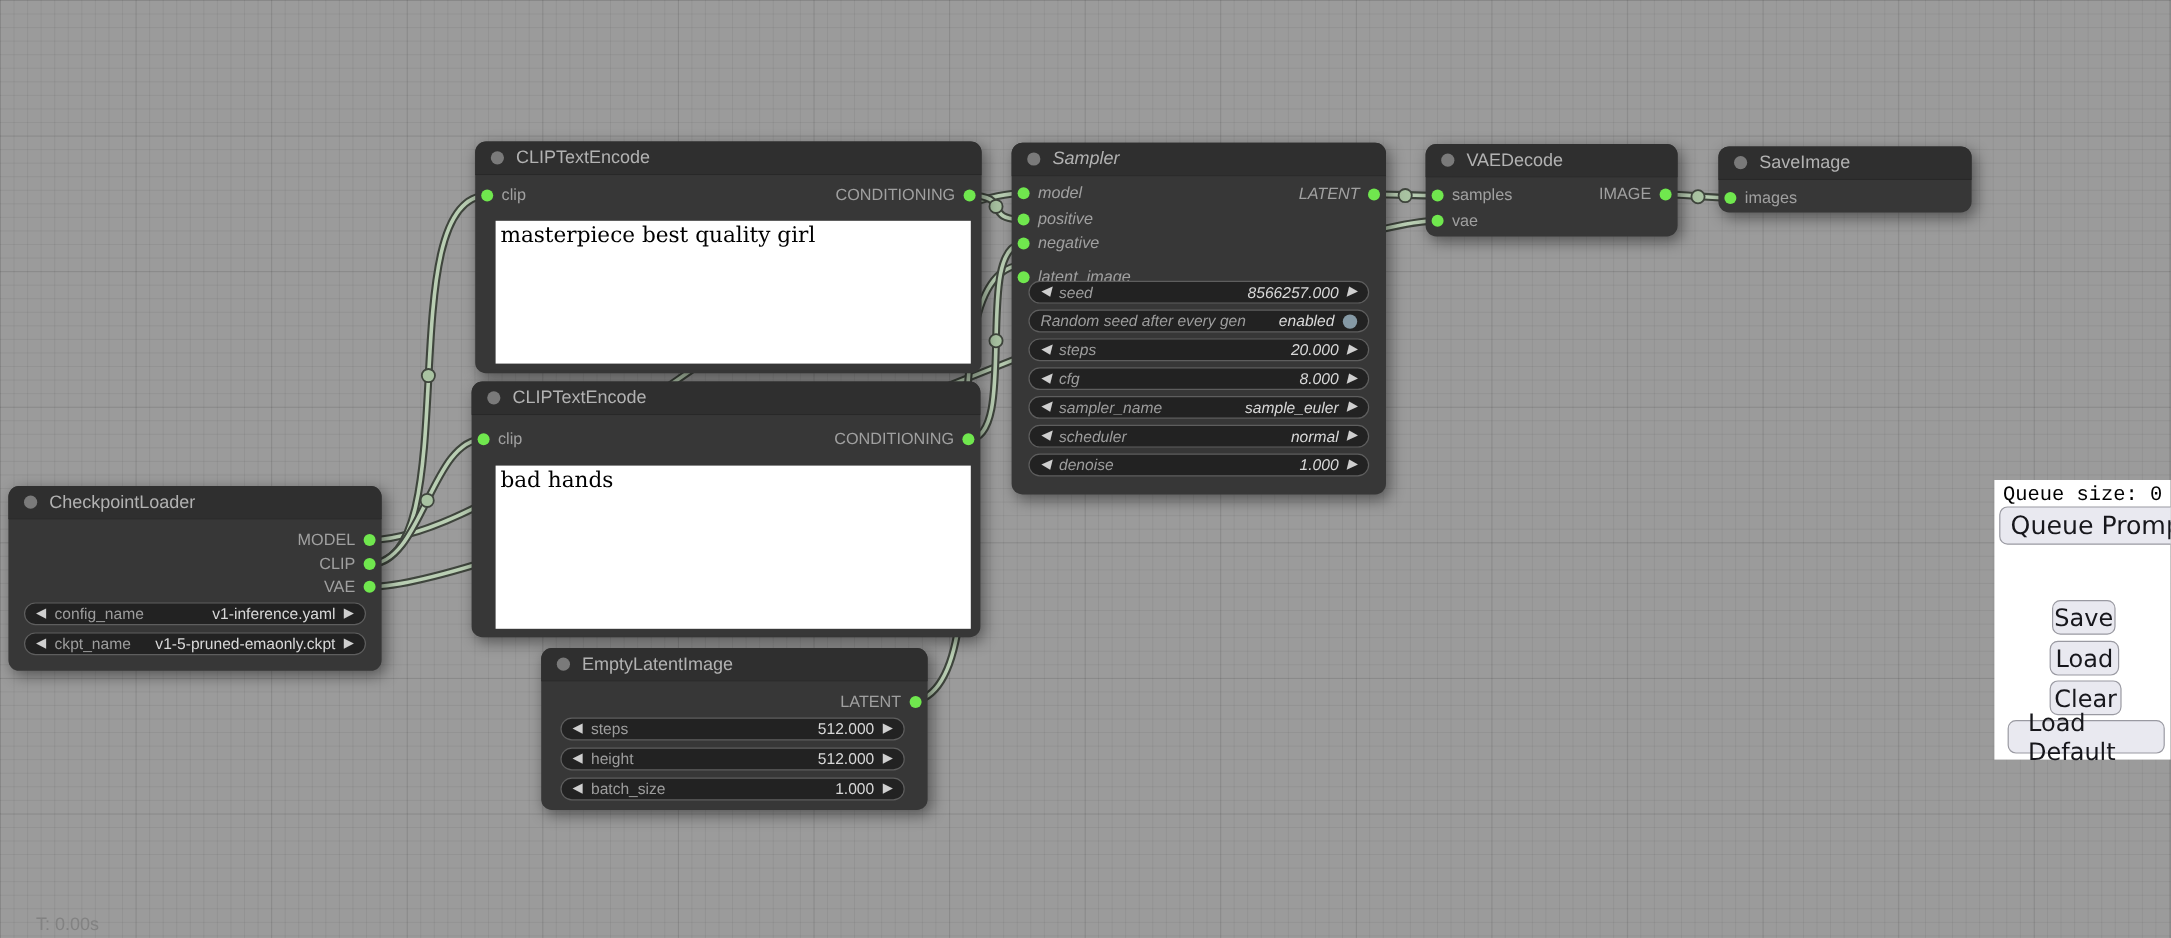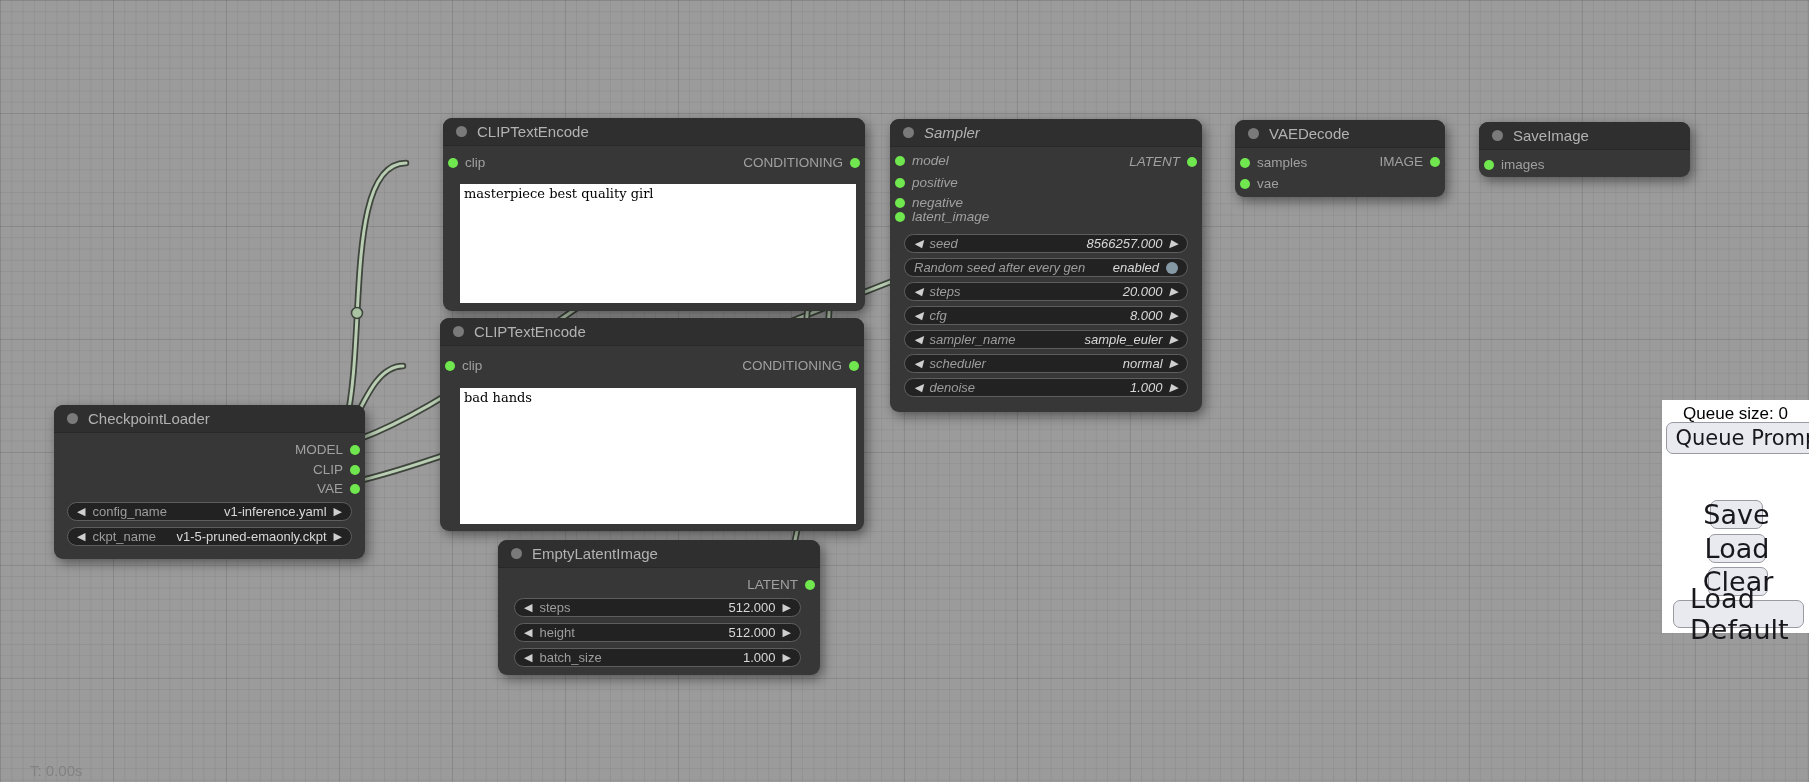--- a/index.html
+++ b/index.html
@@ -14,21 +14,20 @@
     background-size:11.3px 11.3px,11.3px 11.3px,113px 113px,113px 113px;
     font-family:"Liberation Sans",sans-serif;
   }
   .links{position:absolute;left:0;top:0;z-index:1;}
   .wire-outer{fill:none;stroke:#3f453d;stroke-width:6.5;stroke-linecap:round;}
   .wire-inner{fill:none;stroke:#b9ceb3;stroke-width:3;stroke-linecap:round;}
   .link-dot{fill:#a9c3a2;stroke:#3f453d;stroke-width:1.5;}
   .node{
     position:absolute;z-index:2;background:#373737;border-radius:9px;
     box-shadow:3px 4px 12px rgba(0,0,0,0.45);
-    margin-left:47px;
   }
   .ntitle{
     position:absolute;left:0;right:0;top:0;height:28px;background:#2f2f2f;
     border-radius:9px 9px 0 0;border-bottom:1px solid #282828;box-sizing:border-box;
     color:#b2b2b2;font-size:15px;line-height:27px;padding-left:34px;
     white-space:nowrap;overflow:hidden;
   }
   .tdot{position:absolute;left:13px;top:8px;width:11px;height:11px;border-radius:50%;background:#7a7a7a;}
   .slot{position:absolute;height:14px;display:flex;align-items:center;gap:7px;
         font-size:13.5px;color:#a0a0a0;line-height:14px;white-space:nowrap;}
@@ -38,27 +37,27 @@
   .widget{
     position:absolute;height:19px;background:#222;border:1px solid #5e5e5e;border-radius:10px;
     box-sizing:border-box;display:flex;align-items:center;gap:7px;padding:0 9px;
     font-size:13px;color:#9d9d9d;white-space:nowrap;
   }
   .warr{color:#cfcfcf;font-size:11px;line-height:19px;flex:0 0 auto;}
   .wvalue{margin-left:auto;color:#d8d8d8;}
   .toggle-dot{width:12px;height:12px;border-radius:50%;background:#8599a5;flex:0 0 auto;}
   .prompt{
     position:absolute;background:#fff;border:none;outline:none;resize:none;
-    font-family:"DejaVu Serif",serif;font-size:13px;color:#000;padding:2px 4px;box-sizing:border-box;
+    font-family:"DejaVu Serif",serif;font-size:18px;color:#000;padding:2px 4px;box-sizing:border-box;
   }
   .menu{position:absolute;left:1662px;top:400px;width:147px;height:233px;background:#fff;z-index:3;}
-  .queue-size{margin-top:4px;text-align:center;font-family:Liberation Sans, sans-serif;font-size:17px;color:#000;}
+  .queue-size{margin-top:4px;text-align:center;font-family:Liberation Mono, monospace;font-size:17px;color:#000;}
   .btn{
     position:absolute;background:#e9e9f0;border:1px solid #9a9aa2;border-radius:7px;
-    color:#17171c;font-family:"DejaVu Sans",sans-serif;font-size:27px;
+    color:#17171c;font-family:"DejaVu Sans",sans-serif;font-size:20px;
     display:flex;align-items:center;justify-content:center;box-sizing:border-box;
   }
   .btn.qp{left:4px;top:22px;width:170px;height:32px;font-size:21px;}
   .btn.save{left:48px;top:100px;width:53px;height:29px;}
   .btn.load{left:46px;top:134px;width:58px;height:29px;}
   .btn.clear{left:46px;top:167px;width:60px;height:29px;}
   .btn.loaddefault{left:11px;top:200px;width:131px;height:28px;padding-left:16px;}
   .time-label{position:absolute;left:30px;top:762px;z-index:2;font-size:15px;color:#828282;}
 </style>
 </head>
@@ -195,21 +194,21 @@
       <span>model</span>
     </div>
     <div class="slot in" style="top:57px;">
       <span class="sdot"></span>
       <span>positive</span>
     </div>
     <div class="slot in" style="top:77px;">
       <span class="sdot"></span>
       <span>negative</span>
     </div>
-    <div class="slot in" style="top:91px;">
+    <div class="slot in" style="top:105px;">
       <span class="sdot"></span>
       <span>latent_image</span>
     </div>
     <div class="slot out" style="top:36px;">
       <span class="sdot"></span>
       <span>LATENT</span>
     </div>
     <div class="widget" style="left:14px;top:115px;width:284px;">
       <span class="warr">◀</span>
       <span>seed</span>

